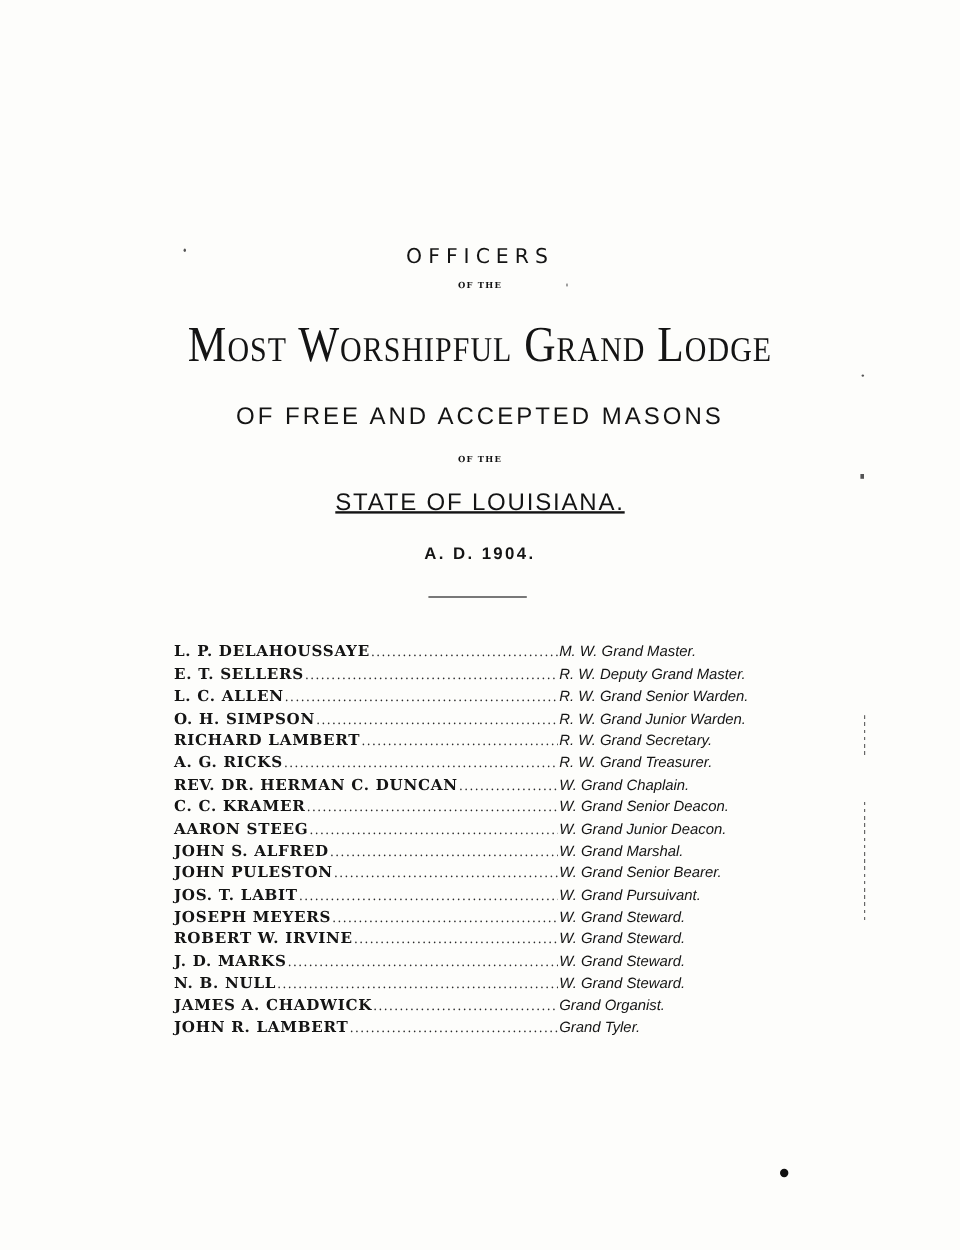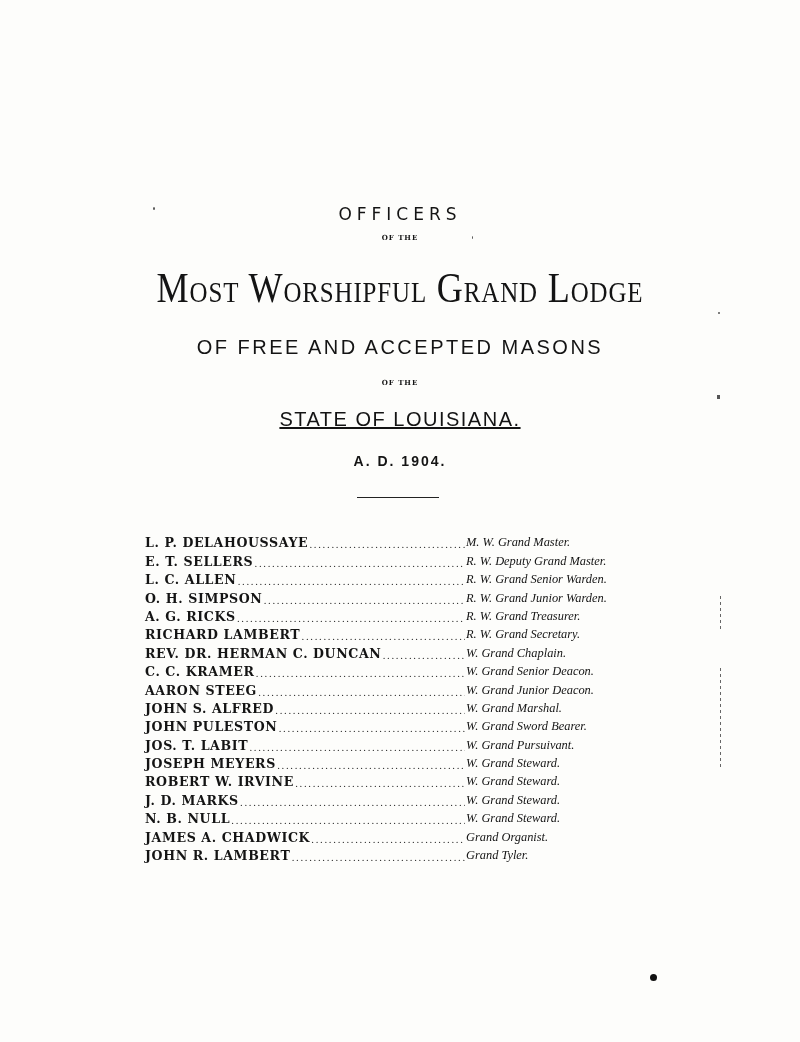--- a/index.html
+++ b/index.html
@@ -16,21 +16,21 @@
     .of-the-2 { top: 378px; font-family: "DejaVu Serif", serif; font-size: 7px; font-weight: bold; letter-spacing: 1px; }
     .state { top: 408px; font-family: "Liberation Sans", sans-serif; font-size: 20px; letter-spacing: 1.5px; text-decoration: underline; }
     .year { top: 453px; font-family: Liberation Sans, sans-serif; font-size: 14px; font-weight: bold; letter-spacing: 2px; }
     .rule { position: absolute; top: 497px; left: 357px; width: 82px; height: 1px; background: #222; }
 
     .roster { position: absolute; top: 532px; left: 145px; width: 512px; }
     .row { display: flex; align-items: flex-end; height: 18.4px; font-size: 13.2px; white-space: nowrap; }
     .name { font-family: "DejaVu Serif", serif; font-weight: bold; font-size: 12.6px; letter-spacing: 0.6px; }
     .leader { flex: 1; overflow: hidden; font-family: "DejaVu Serif", serif; font-size: 10px; letter-spacing: 1.2px; color: #2a2a2a; margin: 0 1px; }
     .leader::after { content: "................................................................................................................................................"; }
-    .office { font-family: Liberation Serif, serif; font-style: italic; font-size: 12.4px; width: 191px; flex: none; }
+    .office { font-family: Liberation Sans, sans-serif; font-style: italic; font-size: 12.4px; width: 191px; flex: none; }
 
     .speck { position: absolute; background: #555; border-radius: 50%; }
     .margin-line { position: absolute; left: 720px; width: 1px; background: repeating-linear-gradient(#666 0 3px, transparent 3px 6px); }
     .dot { position: absolute; left: 650px; top: 974px; width: 7px; height: 7px; background: #111; border-radius: 50%; }
   </style>
 </head>
 <body>
 
 <div>
   <div class="center officers">OFFICERS</div>
@@ -57,28 +57,28 @@
         <span class="name">L. C. ALLEN</span>
         <span class="leader"></span>
         <span class="office">R. W. Grand Senior Warden.</span>
       </div>
     <div class="row">
         <span class="name">O. H. SIMPSON</span>
         <span class="leader"></span>
         <span class="office">R. W. Grand Junior Warden.</span>
       </div>
     <div class="row">
+        <span class="name">RICHARD LAMBERT</span>
+        <span class="leader"></span>
+        <span class="office">R. W. Grand Secretary.</span>
+      </div>
+    <div class="row">
         <span class="name">A. G. RICKS</span>
         <span class="leader"></span>
         <span class="office">R. W. Grand Treasurer.</span>
-      </div>
-    <div class="row">
-        <span class="name">RICHARD LAMBERT</span>
-        <span class="leader"></span>
-        <span class="office">R. W. Grand Secretary.</span>
       </div>
     <div class="row">
         <span class="name">REV. DR. HERMAN C. DUNCAN</span>
         <span class="leader"></span>
         <span class="office">W. Grand Chaplain.</span>
       </div>
     <div class="row">
         <span class="name">C. C. KRAMER</span>
         <span class="leader"></span>
         <span class="office">W. Grand Senior Deacon.</span>
@@ -89,21 +89,21 @@
         <span class="office">W. Grand Junior Deacon.</span>
       </div>
     <div class="row">
         <span class="name">JOHN S. ALFRED</span>
         <span class="leader"></span>
         <span class="office">W. Grand Marshal.</span>
       </div>
     <div class="row">
         <span class="name">JOHN PULESTON</span>
         <span class="leader"></span>
-        <span class="office">W. Grand Sword Bearer.</span>
+        <span class="office">W. Grand Senior Bearer.</span>
       </div>
     <div class="row">
         <span class="name">JOS. T. LABIT</span>
         <span class="leader"></span>
         <span class="office">W. Grand Pursuivant.</span>
       </div>
     <div class="row">
         <span class="name">JOSEPH MEYERS</span>
         <span class="leader"></span>
         <span class="office">W. Grand Steward.</span>

